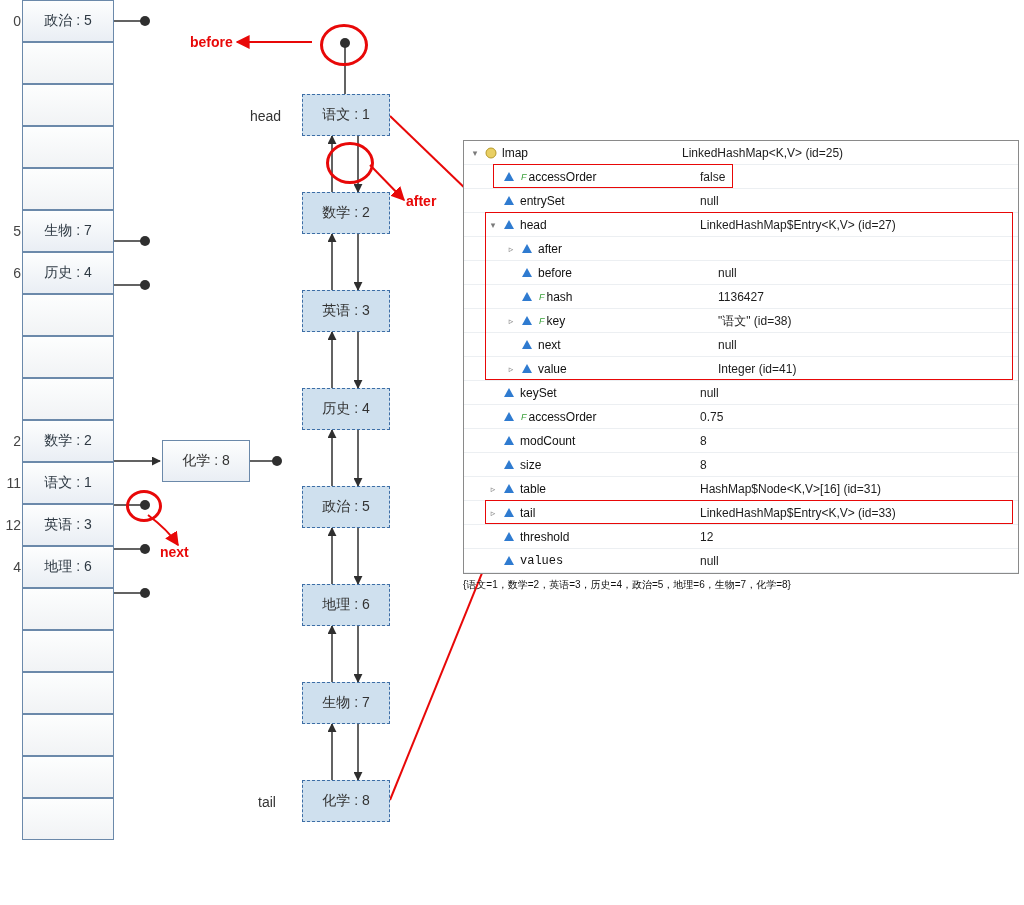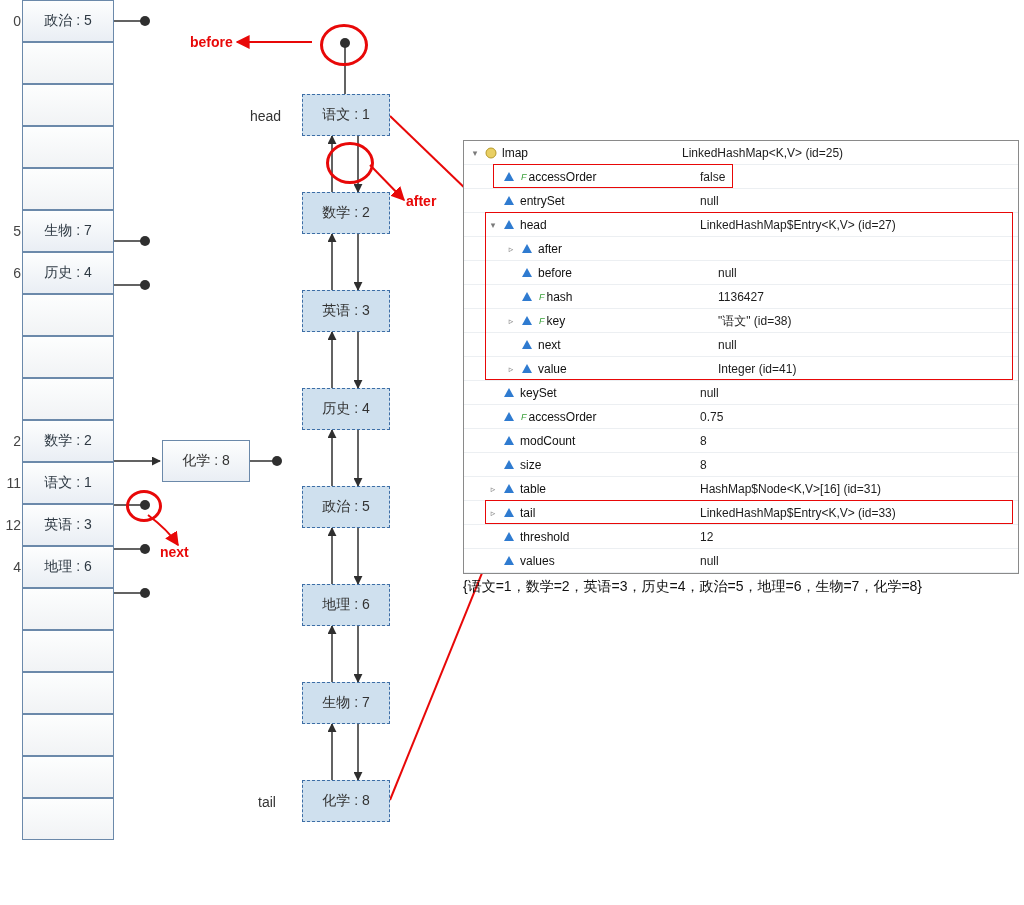--- a/index.html
+++ b/index.html
@@ -91,21 +91,21 @@
   .tw.blank { color: transparent; }
   .ic { width: 14px; height: 14px; margin-right: 4px; display: inline-flex; align-items: center; justify-content: center; }
   .ic svg { width: 12px; height: 12px; }
   .sup-f { font-size: 9px; color: #3ca13c; font-style: italic; margin-left: 1px; margin-right: 2px; vertical-align: super; line-height: 0; }
   .row .nm { color: #111; }
   .highlight-box {
     position: absolute; border: 1.5px solid #e80808; box-sizing: border-box; pointer-events: none;
   }
 
   
-  .tostr { position: absolute; left: 463px; font-size: 14px; color: #111; }
+  .tostr { position: absolute; left: 463px; font-size: 10px; color: #111; }
 
   
   svg.ov { position: absolute; left: 0; top: 0; width: 1024px; height: 905px; pointer-events: none; }
 
 </style>
 </head>
 <body>
 
 <div class="stage">
 
@@ -471,21 +471,21 @@
           <span class="ic">
             <svg viewBox="0 0 12 12">
               <polygon points="6,1 11,10 1,10" fill="#2f7bd0"></polygon>
             </svg>
           </span>
           <span class="nm">threshold</span>
         </div>
         <div class="v">12</div>
       </div>
       <div class="row">
-        <div class="k" style="padding-left: 22px;">
+        <div class="k" style="padding-left: 22px; font-family: Liberation Mono, monospace;">
           <span class="tw blank"></span>
           <span class="ic">
             <svg viewBox="0 0 12 12">
               <polygon points="6,1 11,10 1,10" fill="#2f7bd0"></polygon>
             </svg>
           </span>
           <span class="nm">values</span>
         </div>
         <div class="v">null</div>
       </div>

